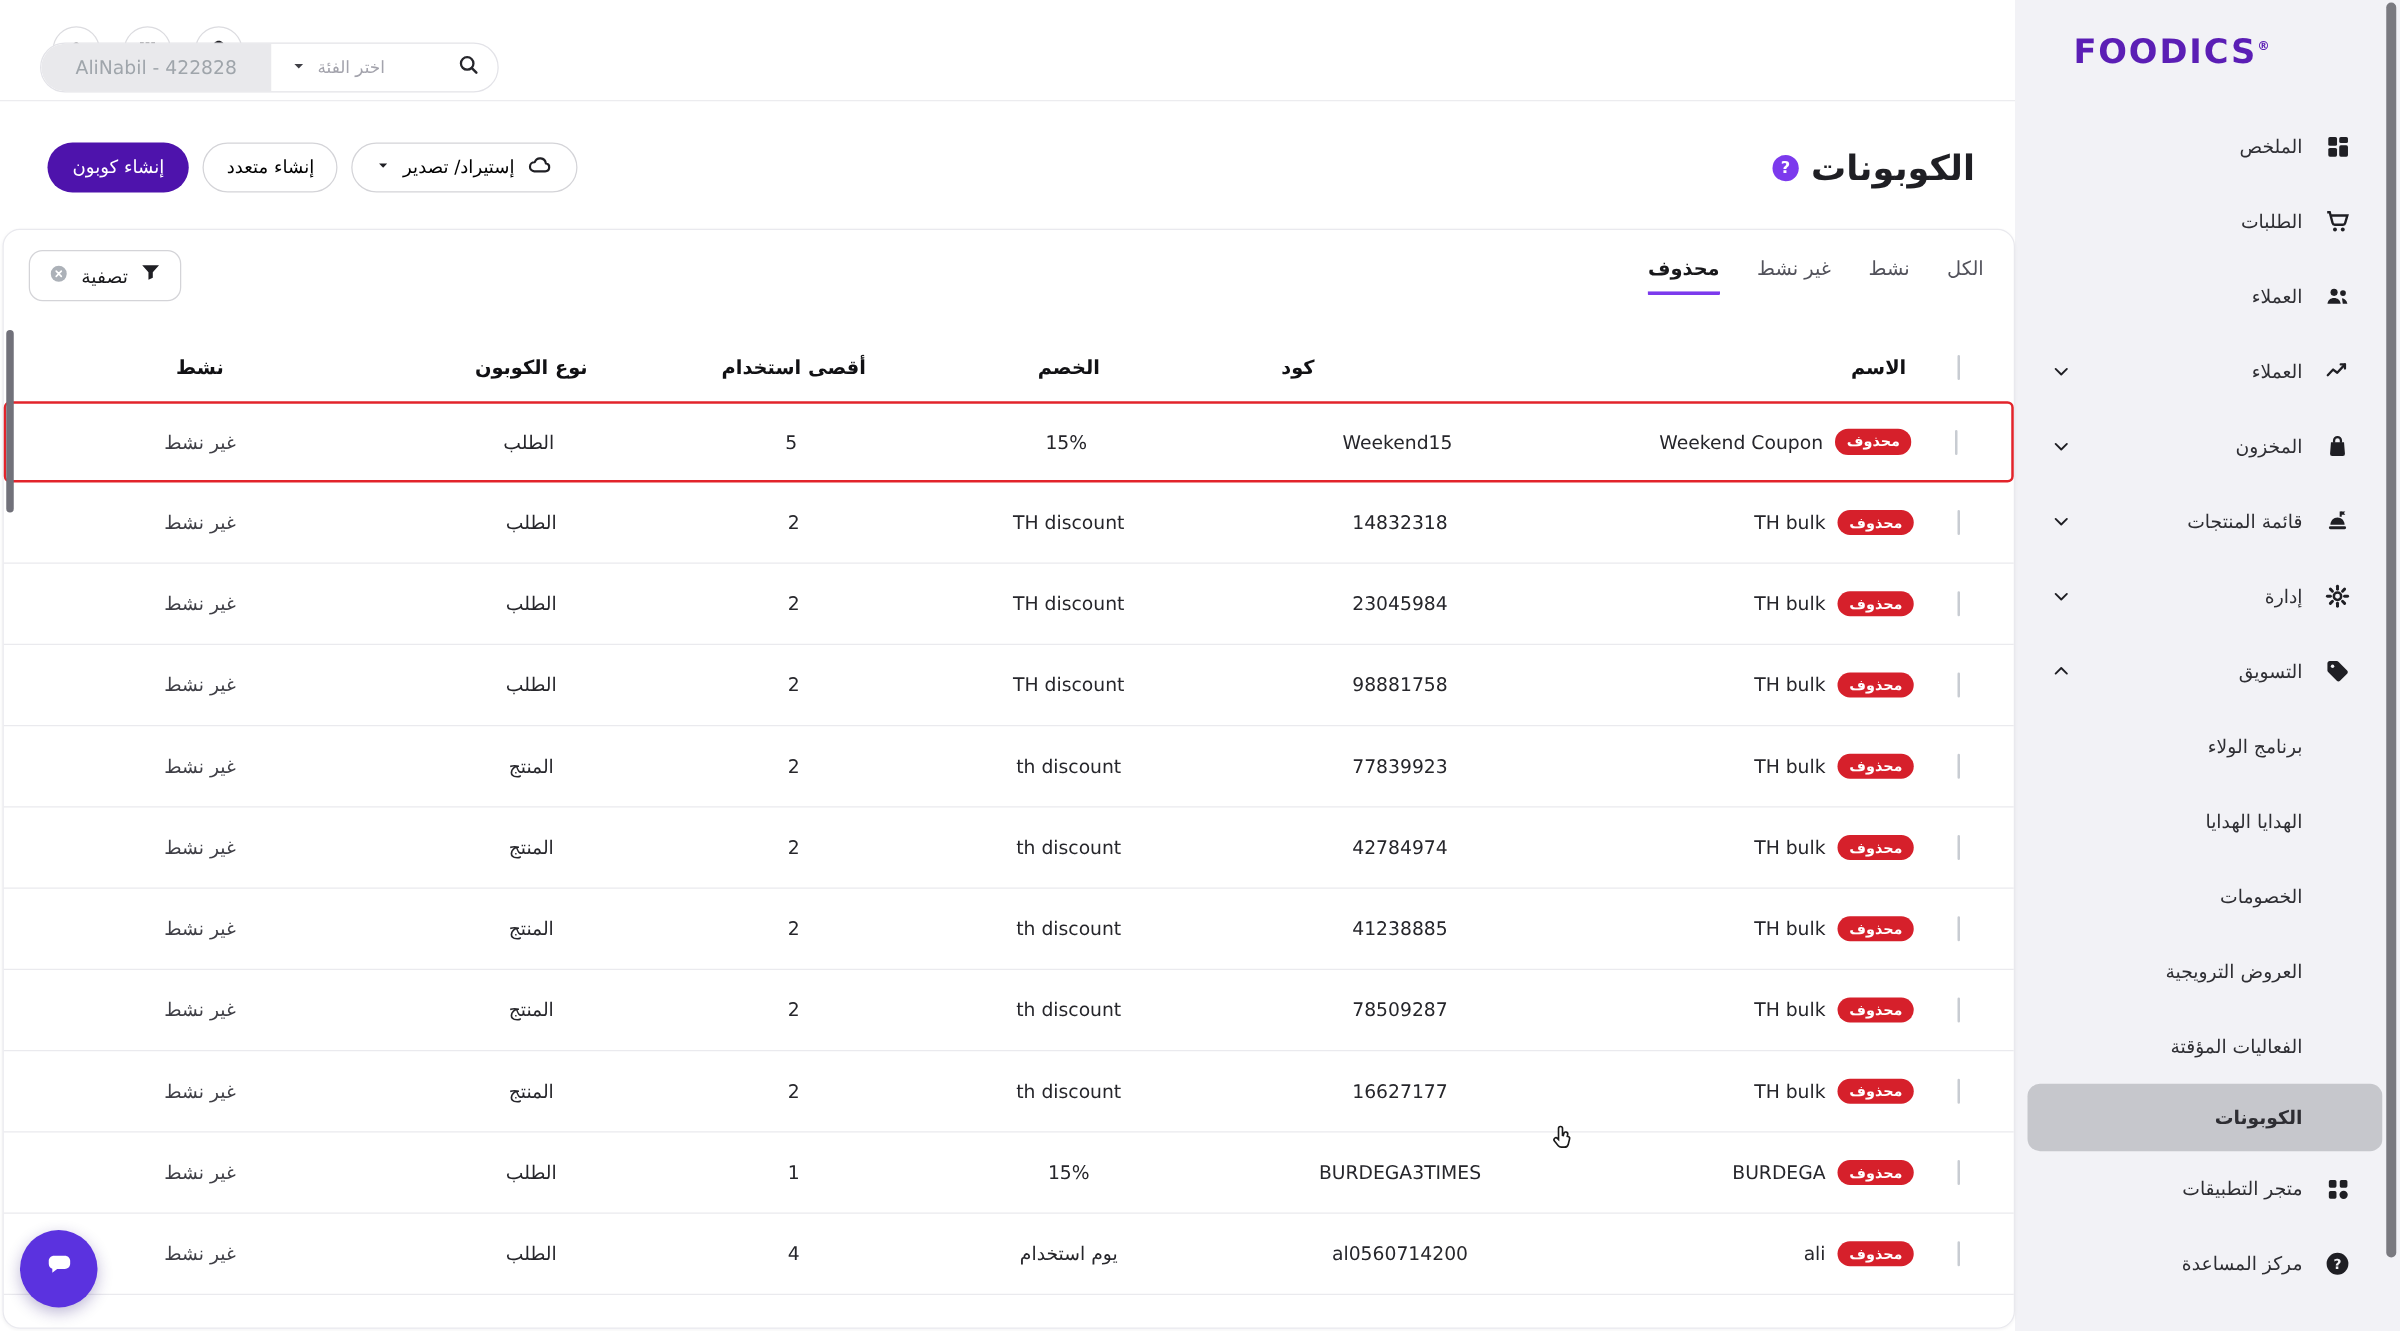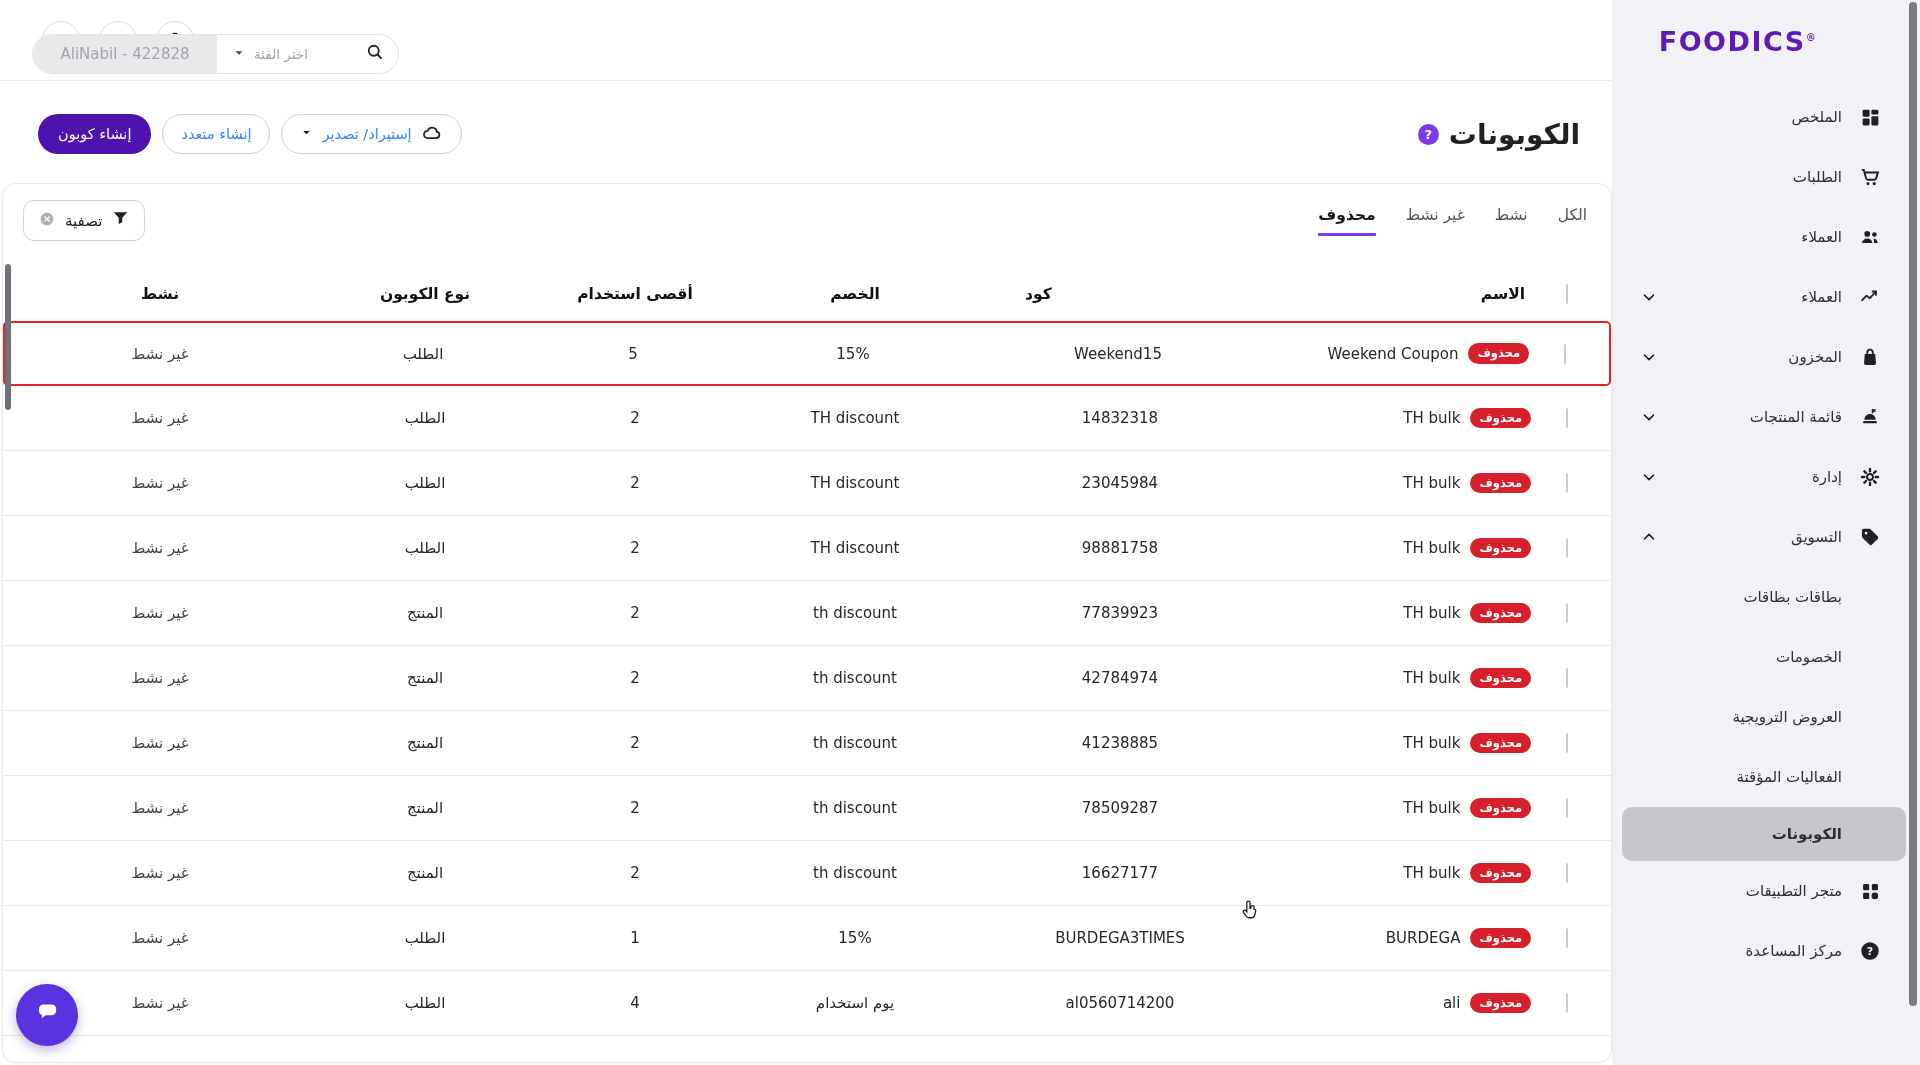--- a/index.html
+++ b/index.html
@@ -39,21 +39,21 @@
   .combo input::placeholder { color:#A3A3AC; }
   .combo .mag { margin-right:13px; }
 
   .page-head { display:flex; justify-content:space-between; align-items:center; margin-top:30px; height:46px; padding:0 32px 0 38px; }
   .title-wrap { display:flex; align-items:center; gap:10px; }
   .page-title { font-size:28px; font-weight:600; color:#1F1F24; }
   .help-dot { width:21px; height:21px; border-radius:50%; background:#7C3AED; color:#fff; font-size:13px; font-weight:bold; display:flex; align-items:center; justify-content:center; cursor:pointer; }
   .actions { display:flex; align-items:center; gap:11px; flex-direction:row; }
   .btn { height:40px; border-radius:20px; font-family:inherit; font-size:14.5px; display:flex; align-items:center; justify-content:center; cursor:pointer; }
   .btn-primary { background:#4E13AC; color:#fff; border:0; padding:0 20px; }
-  .btn-outline { background:#fff; color:#3b82f6; border:1px solid #D4D4D8; padding:0 18px; gap:9px; }
+  .btn-outline { background:#fff; color:#000000; border:1px solid #D4D4D8; padding:0 18px; gap:9px; }
 
   
   .card { margin:26px 0 0 2px; height:880px; background:#fff; border:1px solid #E9E9EE; border-radius:14px; box-shadow:0 1px 3px rgba(20,20,40,.05); position:relative; }
   .card-head { display:flex; justify-content:space-between; align-items:center; padding:15px 24px 0 20px; height:58px; }
   .tabs { display:flex; gap:30px; font-size:15.5px; color:#52525B; }
   .tab { cursor:pointer; padding-bottom:9px; }
   .tab.active { color:#18181B; font-weight:bold; border-bottom:3px solid #7C3AED; border-radius:1px; }
   .filter-btn { height:41px; border:1px solid #D4D4D8; border-radius:11px; background:#fff; display:flex; align-items:center; gap:9px; padding:0 14px; font-size:15px; color:#18181B; cursor:pointer; font-family:inherit; }
 
   .grid { display:grid; grid-template-columns:44px 300px 250px 280px 160px 260px 1fr; direction:rtl; align-items:center; padding:0 22px; }
@@ -188,21 +188,24 @@
               <circle cx="7.7" cy="7.7" r="1.5" fill="#F2F2F6"></circle>
             </svg>
           </span>
         <span>التسويق</span>
         <span class="chev"><svg class="dark" width="18" height="18" viewBox="0 0 24 24">
               <polyline points="6,14.5 12,8.5 18,14.5"></polyline>
             </svg></span>
       </div>
 
       <div class="nav-sub">
-          <span>بطاقات بطاقات</span>
+          <span>برنامج الولاء</span>
+        </div>
+      <div class="nav-sub">
+          <span>الهدايا الهدايا</span>
         </div>
       <div class="nav-sub">
           <span>الخصومات</span>
         </div>
       <div class="nav-sub">
           <span>العروض الترويجية</span>
         </div>
       <div class="nav-sub">
           <span>الفعاليات المؤقتة</span>
         </div>

